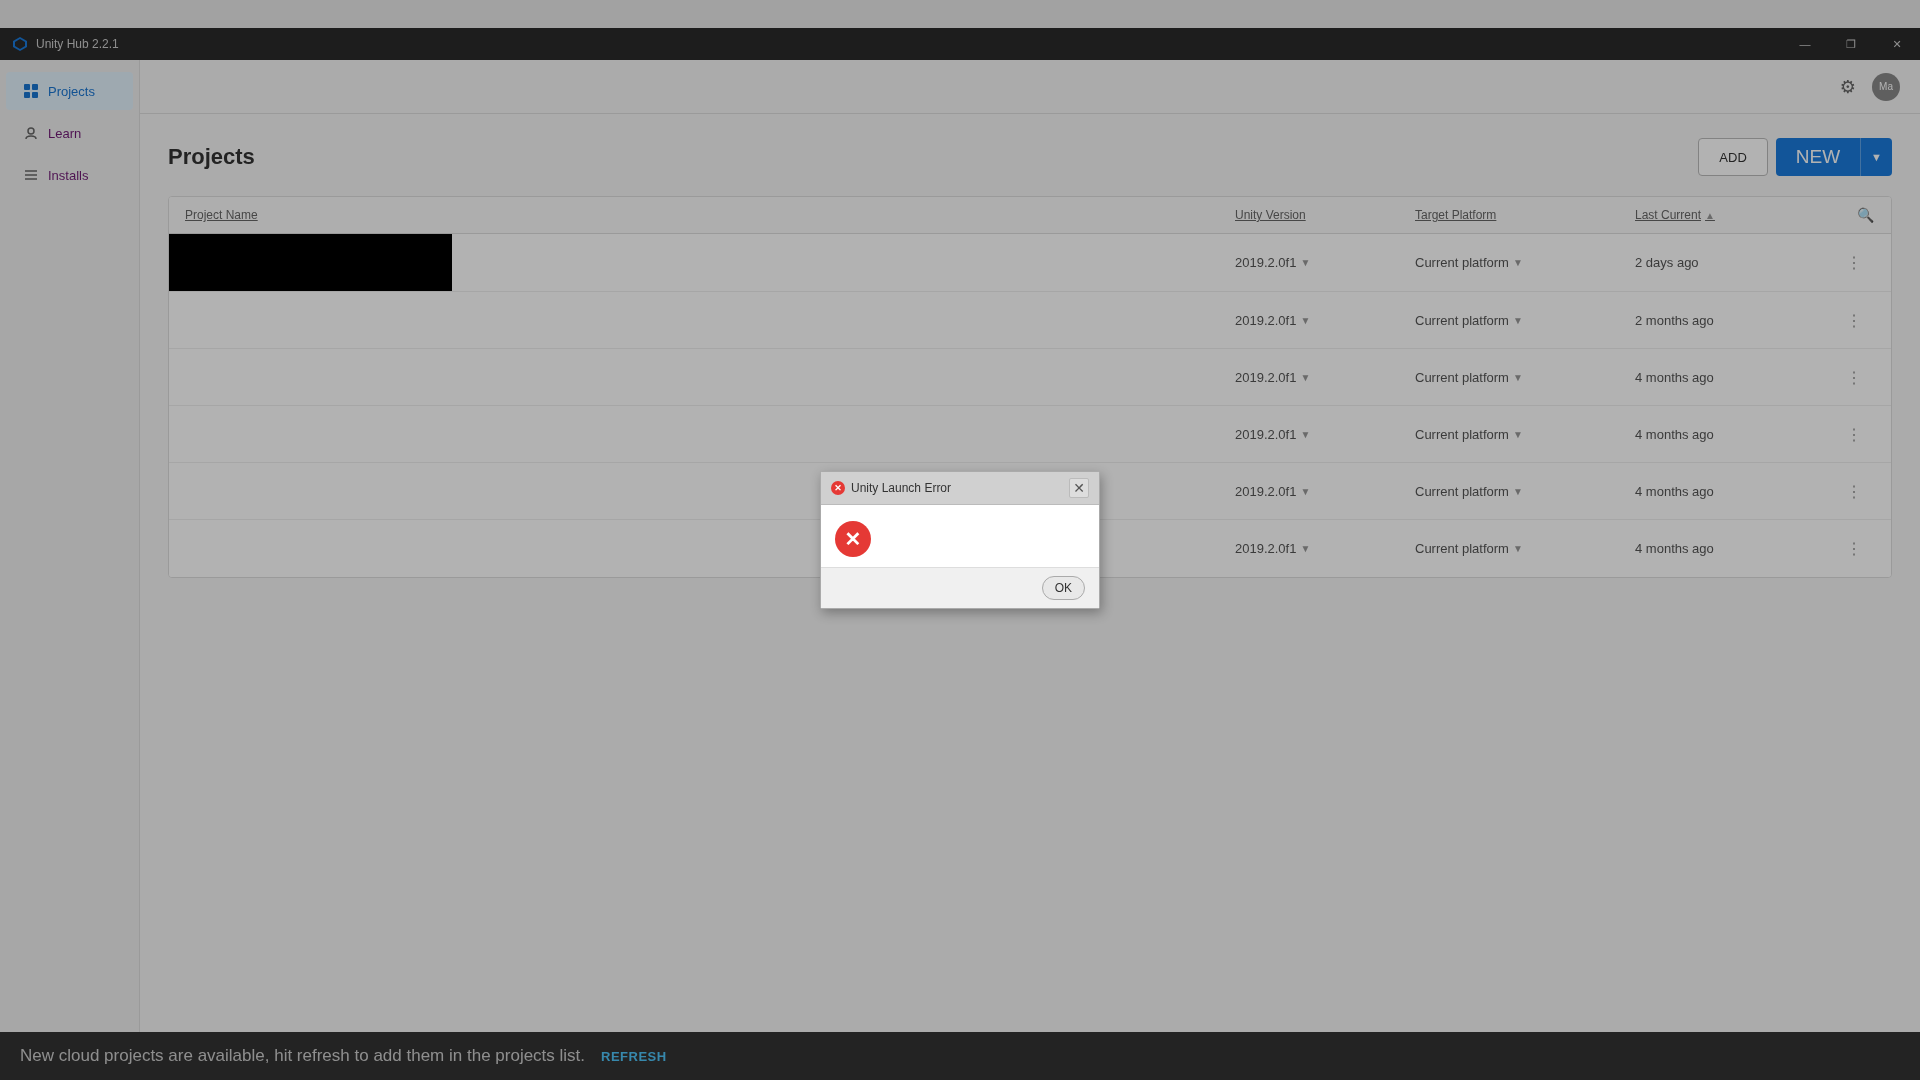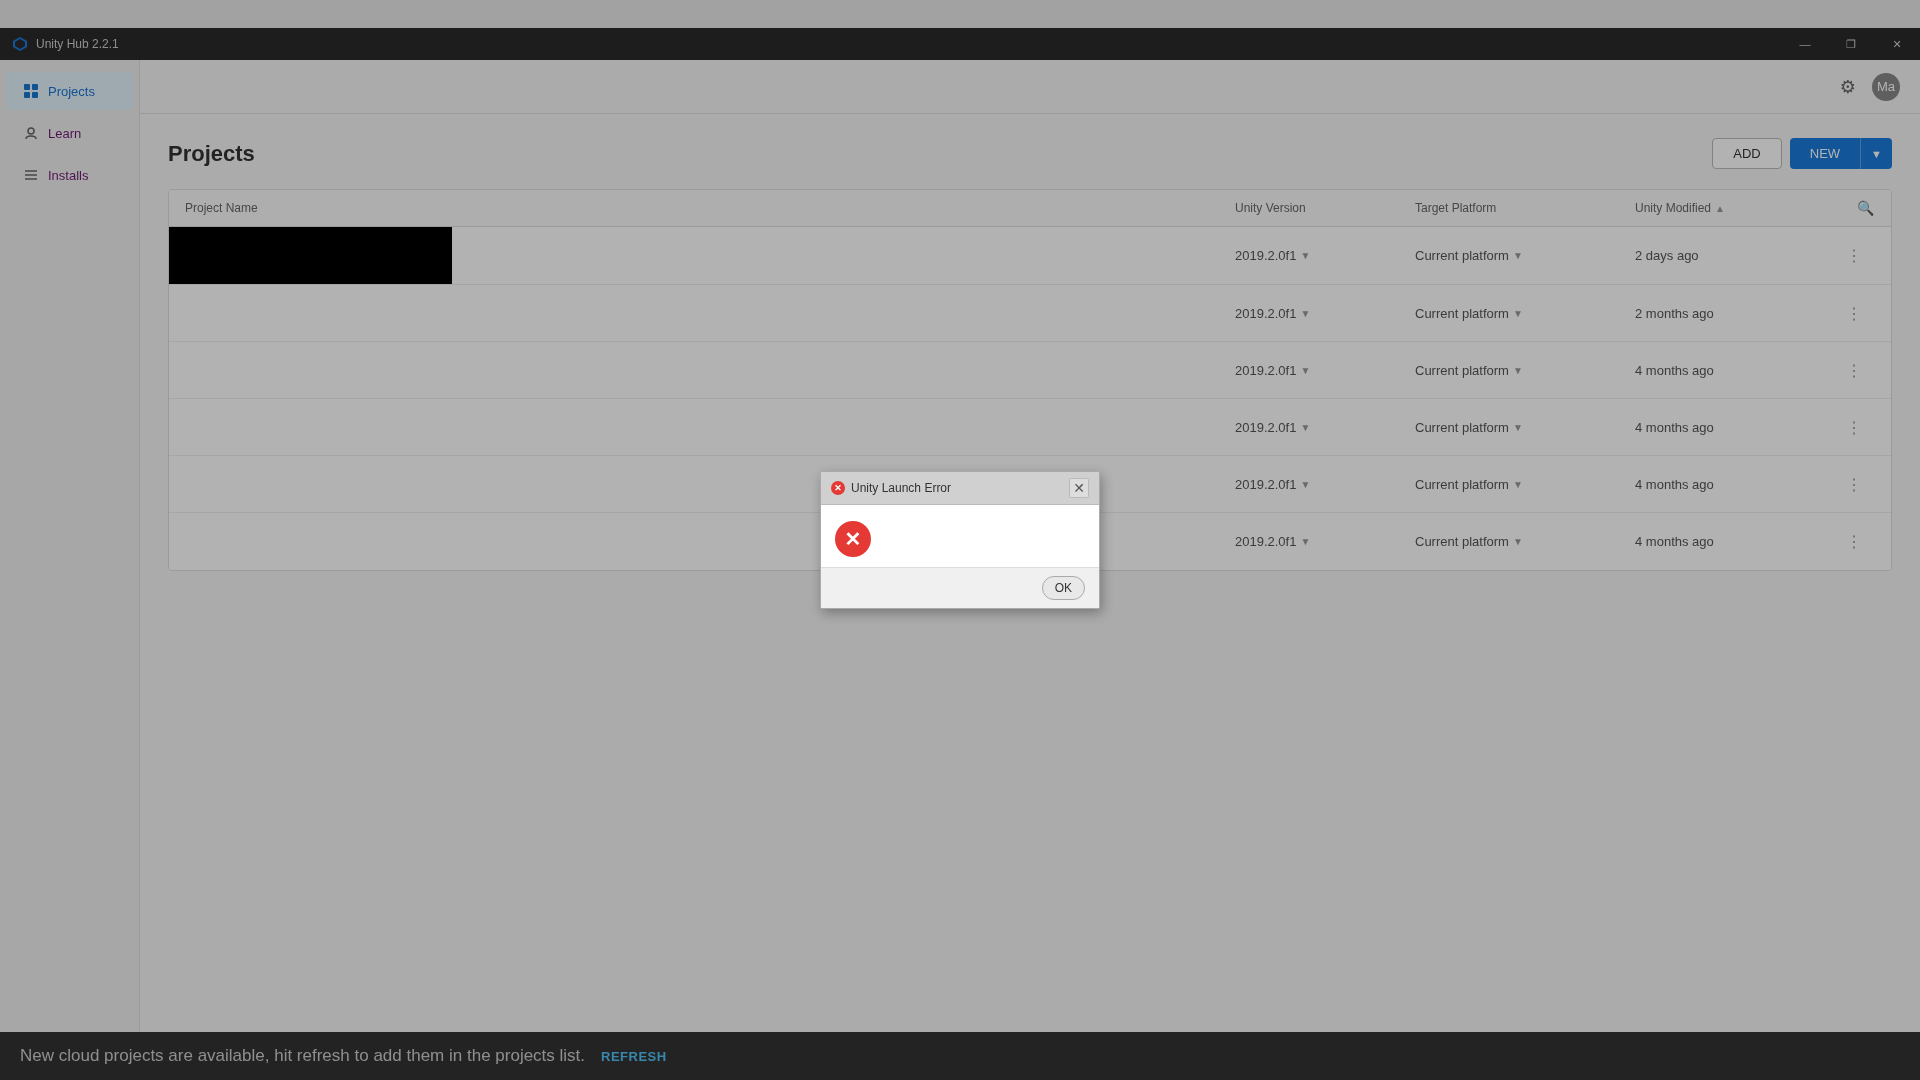--- a/index.html
+++ b/index.html
@@ -109,21 +109,21 @@
     }
     #top-header .user-avatar {
       width: 28px;
       height: 28px;
       border-radius: 50%;
       background: #888;
       display: flex;
       align-items: center;
       justify-content: center;
       color: white;
-      font-size: 13px;
+      font-size: 10px;
       cursor: pointer;
     }
 
     
     #content {
       flex: 1;
       display: flex;
       flex-direction: column;
       padding: 24px 28px;
       overflow: auto;
@@ -158,21 +158,21 @@
       display: flex;
       border-radius: 4px;
       overflow: hidden;
     }
     .btn-new {
       padding: 8px 20px;
       background: #1a7adb;
       color: white;
       border: none;
       cursor: pointer;
-      font-size: 13px;
+      font-size: 19px;
       font-weight: 500;
     }
     .btn-new-dropdown {
       padding: 8px 10px;
       background: #1a7adb;
       color: white;
       border: none;
       border-left: 1px solid rgba(255,255,255,0.3);
       cursor: pointer;
       font-size: 11px;
@@ -192,20 +192,21 @@
       border-bottom: 1px solid #ddd;
       background: #fafafa;
       font-size: 12px;
       color: #666;
       align-items: center;
     }
     .table-header .col-label {
       display: flex;
       align-items: center;
       gap: 4px;
+      text-decoration: underline;
     }
     .sort-icon { font-size: 10px; color: #999; }
     .search-icon-btn { 
       font-size: 14px; 
       color: #666; 
       cursor: pointer;
       text-align: right;
     }
 
     .table-row {
@@ -467,21 +468,21 @@
           <div class="col-label">
             <span>Project Name</span>
           </div>
           <div class="col-label">
             <span>Unity Version</span>
           </div>
           <div class="col-label">
             <span>Target Platform</span>
           </div>
           <div class="col-label">
-            <span>Unity Modified</span>
+            <span>Last Current</span>
             <span class="sort-icon">▲</span>
           </div>
           <div class="search-icon-btn">🔍</div>
         </div>
 
         <div class="table-row">
           <div class="project-name-cell">
             <div style="width:283px;height:57px;background:black;margin-left:-16px;margin-right:8px;flex-shrink:0;"></div>
           </div>
           <div class="col-version">

